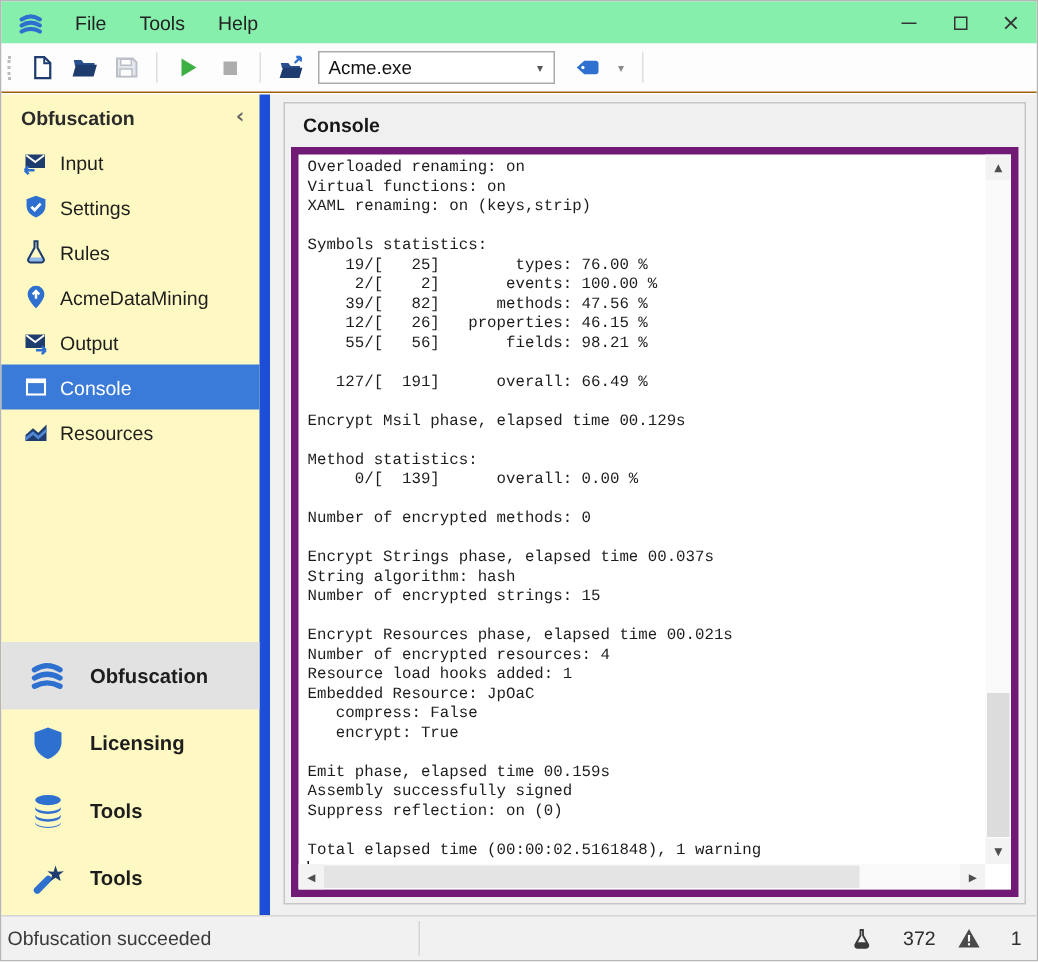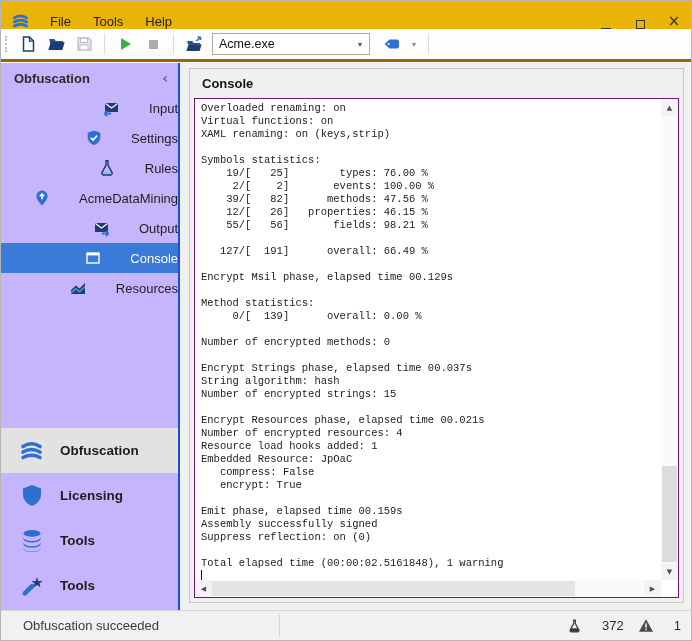--- a/index.html
+++ b/index.html
@@ -1,78 +1,78 @@
 <!DOCTYPE html>
 <html><head>
 <meta charset="utf-8">
 <style>
   * { margin:0; padding:0; box-sizing:border-box; }
   html,body { width:692px; height:641px; }
   body { font-family:"Liberation Sans", sans-serif; font-size:13px; color:#1e1e1e; background:#fff; overflow:hidden; }
   .window { position:relative; width:692px; height:641px; background:#fff; border:1px solid #b6b6b6; }
 
   
-  .titlebar { position:absolute; top:0; left:0; right:0; height:28px; background:#eab308; display:flex; align-items:flex-end; }
+  .titlebar { position:absolute; top:0; left:0; right:0; height:28px; background:#86efac; display:flex; align-items:center; }
   .logo { width:38px; display:flex; align-items:center; justify-content:center; }
   .menu-item { padding:0 11px; display:flex; align-items:center; cursor:default; color:#222; }
   .doc-tab { margin-left:22px; padding:0 14px; display:flex; align-items:center; background:#e8e8e8; color:#1d1d1d; }
   .titlebar-spacer { flex:1; }
   .win-btn { width:34px; display:flex; align-items:center; justify-content:center; color:#333; }
   .min-glyph { width:10px; height:1px; background:#333; }
   .max-glyph { width:9px; height:9px; border:1px solid #333; }
   .close-glyph { font-size:15px; line-height:1; font-family:"DejaVu Sans", sans-serif; }
 
   
-  .toolbar { position:absolute; top:28px; left:0; right:0; height:33px; background:#fdfdfd; border-bottom:3px solid #a16207; display:flex; align-items:center; }
+  .toolbar { position:absolute; top:28px; left:0; right:0; height:33px; background:#fdfdfd; border-bottom:1px solid #a16207; display:flex; align-items:center; }
   .grip { width:2px; height:16px; border-left:2px dotted #bcbcbc; margin:0 7px 0 4px; }
   .tool-btn { width:28px; height:26px; display:flex; align-items:center; justify-content:center; border-radius:2px; }
   .tool-btn.disabled { opacity:.95; }
   .tb-sep { width:1px; height:20px; background:#ddd; margin:0 6px; }
   .combo { width:158px; height:22px; border:1px solid #ababab; background:#fff; display:flex; align-items:center; margin-left:4px; }
   .combo-text { flex:1; padding-left:6px; font-size:12.5px; color:#111; }
   .combo-arrow { width:18px; text-align:center; color:#555; font-size:8px; font-family:"DejaVu Sans", sans-serif; }
   .dd-arrow { width:16px; text-align:center; color:#8a8a8a; font-size:8px; font-family:"DejaVu Sans", sans-serif; }
 
   
   .app-body { position:absolute; top:62px; left:0; right:0; bottom:30px; display:flex; }
-  .sidebar { width:179px; background:#c4b5fd; border-right:2px solid #1d4ed8; position:relative; }
+  .sidebar { width:179px; background:#fef9c3; border-right:7px solid #1d4ed8; position:relative; }
   .sidebar-header { height:30px; display:flex; align-items:center; padding:0 10px 0 13px; font-weight:bold; font-size:13px; color:#2b2b2b; }
   .collapse { margin-left:auto; color:#666; font-size:14px; line-height:1; font-family:"DejaVu Sans", sans-serif; }
-  .nav-item { height:30px; display:flex; align-items:center; padding-left:13px; gap:28px; color:#1e1e1e;justify-content:flex-end; }
+  .nav-item { height:30px; display:flex; align-items:center; padding-left:13px; gap:7px; color:#1e1e1e; }
   .nav-item.selected { background:#3a7ad9; color:#fff; }
   .nav-icon { width:19px; height:18px; display:flex; align-items:center; justify-content:center; }
 
   .sections { position:absolute; left:0; right:0; bottom:2px; }
   .section-item { height:45px; display:flex; align-items:center; padding-left:17px; gap:15px; }
   .section-item.active { background:#e2e2e2; }
   .section-label { font-weight:bold; font-size:13.5px; color:#1d1d1d; }
   .section-icon { width:27px; height:26px; display:flex; align-items:center; justify-content:center; }
 
   
   .main { flex:1; background:#f0f0f0; position:relative; }
   .panel { position:absolute; top:5px; left:9px; right:7px; bottom:7px; border:1px solid #c6c6c6; background:#f0f0f0; }
   .panel-header { height:28px; display:flex; align-items:center; padding-left:12px; font-weight:bold; font-size:13px; color:#161616; }
-  .console-box { position:absolute; top:29px; left:4px; right:4px; bottom:4px; background:#fff; border:1px solid #701a75; overflow:hidden; }
+  .console-box { position:absolute; top:29px; left:4px; right:4px; bottom:4px; background:#fff; border:5px solid #701a75; overflow:hidden; }
   .console-text { position:absolute; top:0; left:0; right:17px; bottom:17px; padding:3px 2px 0 6px; font-family:"Liberation Mono","DejaVu Sans Mono",monospace; font-size:10.5px; line-height:13px; white-space:pre; color:#1c1c1c; overflow:hidden; }
   .caret { position:absolute; left:6px; top:471px; width:1px; height:11px; background:#111; }
 
   .vbar { position:absolute; top:0; right:0; bottom:17px; width:17px; background:#fafafa; }
   .hbar { position:absolute; left:0; right:17px; bottom:0; height:17px; background:#fafafa; }
   .bar-arrow { position:absolute; width:17px; height:17px; display:flex; align-items:center; justify-content:center; color:#4e4e4e; font-size:7px; font-family:"DejaVu Sans", sans-serif; background:#f3f3f3; }
   .vbar .up { top:0; left:0; }
   .vbar .down { bottom:0; left:0; }
   .hbar .left { left:0; top:0; }
   .hbar .right { right:0; top:0; }
   .vthumb { position:absolute; left:1px; right:1px; bottom:18px; height:96px; background:#dcdcdc; }
   .hthumb { position:absolute; top:1px; bottom:1px; left:17px; width:78%; background:#e4e4e4; }
   .corner { position:absolute; right:0; bottom:0; width:17px; height:17px; background:#fff; }
 
   
   .statusbar { position:absolute; left:0; right:0; bottom:0; height:30px; background:#f1f1f1; border-top:1px solid #d4d4d4; display:flex; align-items:center; }
-  .status-msg { padding-left:22px; color:#3a3a3a; }
+  .status-msg { padding-left:4px; color:#3a3a3a; }
   .status-sep { position:absolute; left:278px; top:3px; bottom:3px; width:1px; background:#d6d6d6; }
   .status-right { margin-left:auto; display:flex; align-items:center; gap:14px; padding-right:10px; }
   .status-ind { display:flex; align-items:center; gap:20px; color:#2e2e2e; }
 </style>
 </head>
 <body>
 
 <div class="window">
 
   <div class="titlebar">

